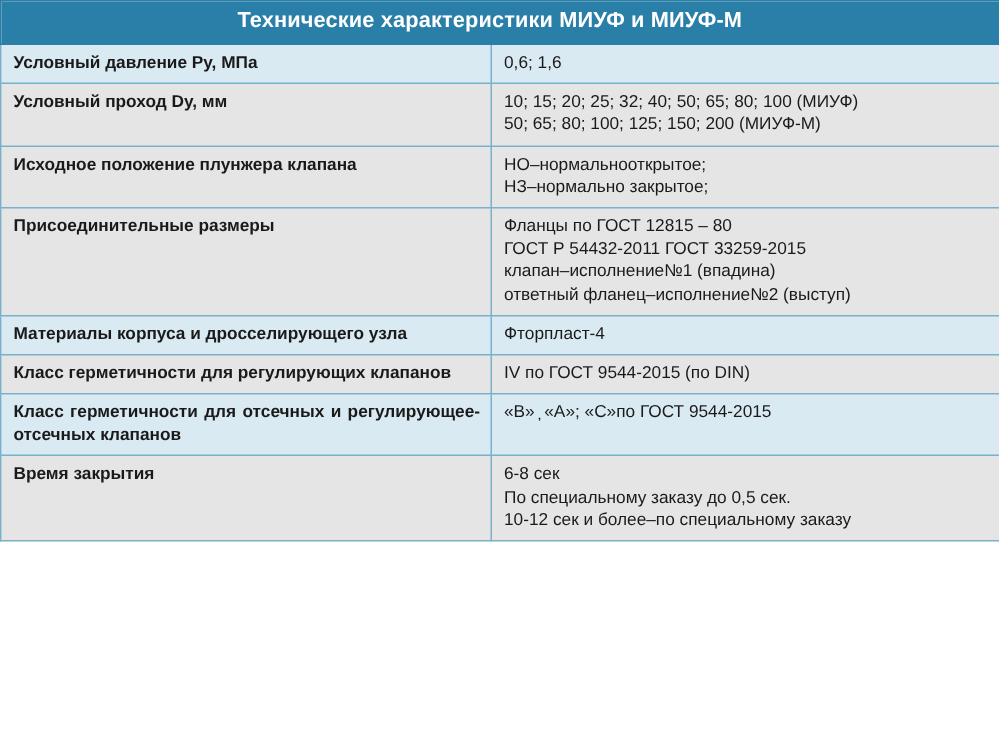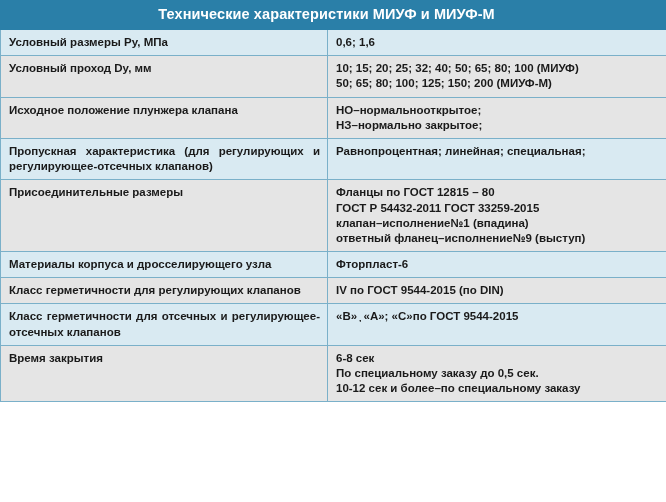--- a/index.html
+++ b/index.html
@@ -40,21 +40,21 @@
   .col-value { width: 339px; }
 
   tr.shade td { background: #d9eaf2; }
   tr.plain td { background: #e5e5e5; }
 
   td.label {
     font-weight: bold;
     font-size: 11.5px;
   }
   td.value {
-    font-weight: bold;
+    font-weight: normal;
     font-size: 11.5px;
   }
   .line { display: block; white-space: pre-wrap; }
   .justify {
     text-align: justify;
     text-align-last: left;
   }
 </style>
 </head>
 <body>
@@ -64,58 +64,52 @@
     <col class="col-label">
     <col class="col-value">
   </colgroup>
   <thead>
     <tr class="title-row">
       <th colspan="2">Технические характеристики МИУФ и МИУФ-М</th>
     </tr>
   </thead>
   <tbody>
       <tr class="shade">
-        <td class="label">Условный  размеры  Ру, МПа</td>
+        <td class="label">Условный  давление  Ру, МПа</td>
         <td class="value">
           <span class="line">0,6; 1,6</span>
         </td>
       </tr>
       <tr class="plain">
         <td class="label">Условный  проход  Dy, мм</td>
         <td class="value">
           <span class="line">10; 15; 20; 25; 32; 40; 50; 65; 80; 100 (МИУФ)</span>
           <span class="line">50; 65; 80; 100; 125; 150; 200 (МИУФ-М)</span>
         </td>
       </tr>
       <tr class="plain">
         <td class="label">Исходное  положение  плунжера  клапана</td>
         <td class="value">
           <span class="line">НО–нормальнооткрытое;</span>
           <span class="line">НЗ–нормально закрытое;</span>
         </td>
       </tr>
-      <tr class="shade">
-        <td class="label justify">Пропускная   характеристика   (для   регулирующих   и регулирующее-отсечных клапанов)</td>
-        <td class="value">
-          <span class="line">Равнопроцентная; линейная; специальная;</span>
-        </td>
-      </tr>
       <tr class="plain">
         <td class="label">Присоединительные  размеры</td>
         <td class="value">
           <span class="line">Фланцы по ГОСТ 12815 – 80</span>
           <span class="line">ГОСТ Р 54432-2011 ГОСТ 33259-2015</span>
           <span class="line">клапан–исполнение№1 (впадина)</span>
-          <span class="line">ответный фланец–исполнение№9 (выступ)</span>
+          <span class="line">ответный фланец–исполнение№2 (выступ)</span>
         </td>
       </tr>
       <tr class="shade">
         <td class="label">Материалы корпуса и дросселирующего узла</td>
         <td class="value">
-          <span class="line">Фторпласт-6</span>
+          <span class="line">Фторпласт-4</span>
         </td>
       </tr>
       <tr class="plain">
         <td class="label">Класс герметичности для регулирующих клапанов</td>
         <td class="value">
           <span class="line">IV по ГОСТ 9544-2015 (по DIN)</span>
         </td>
       </tr>
       <tr class="shade">
         <td class="label justify">Класс герметичности для отсечных и регулирующее-отсечных клапанов</td>

